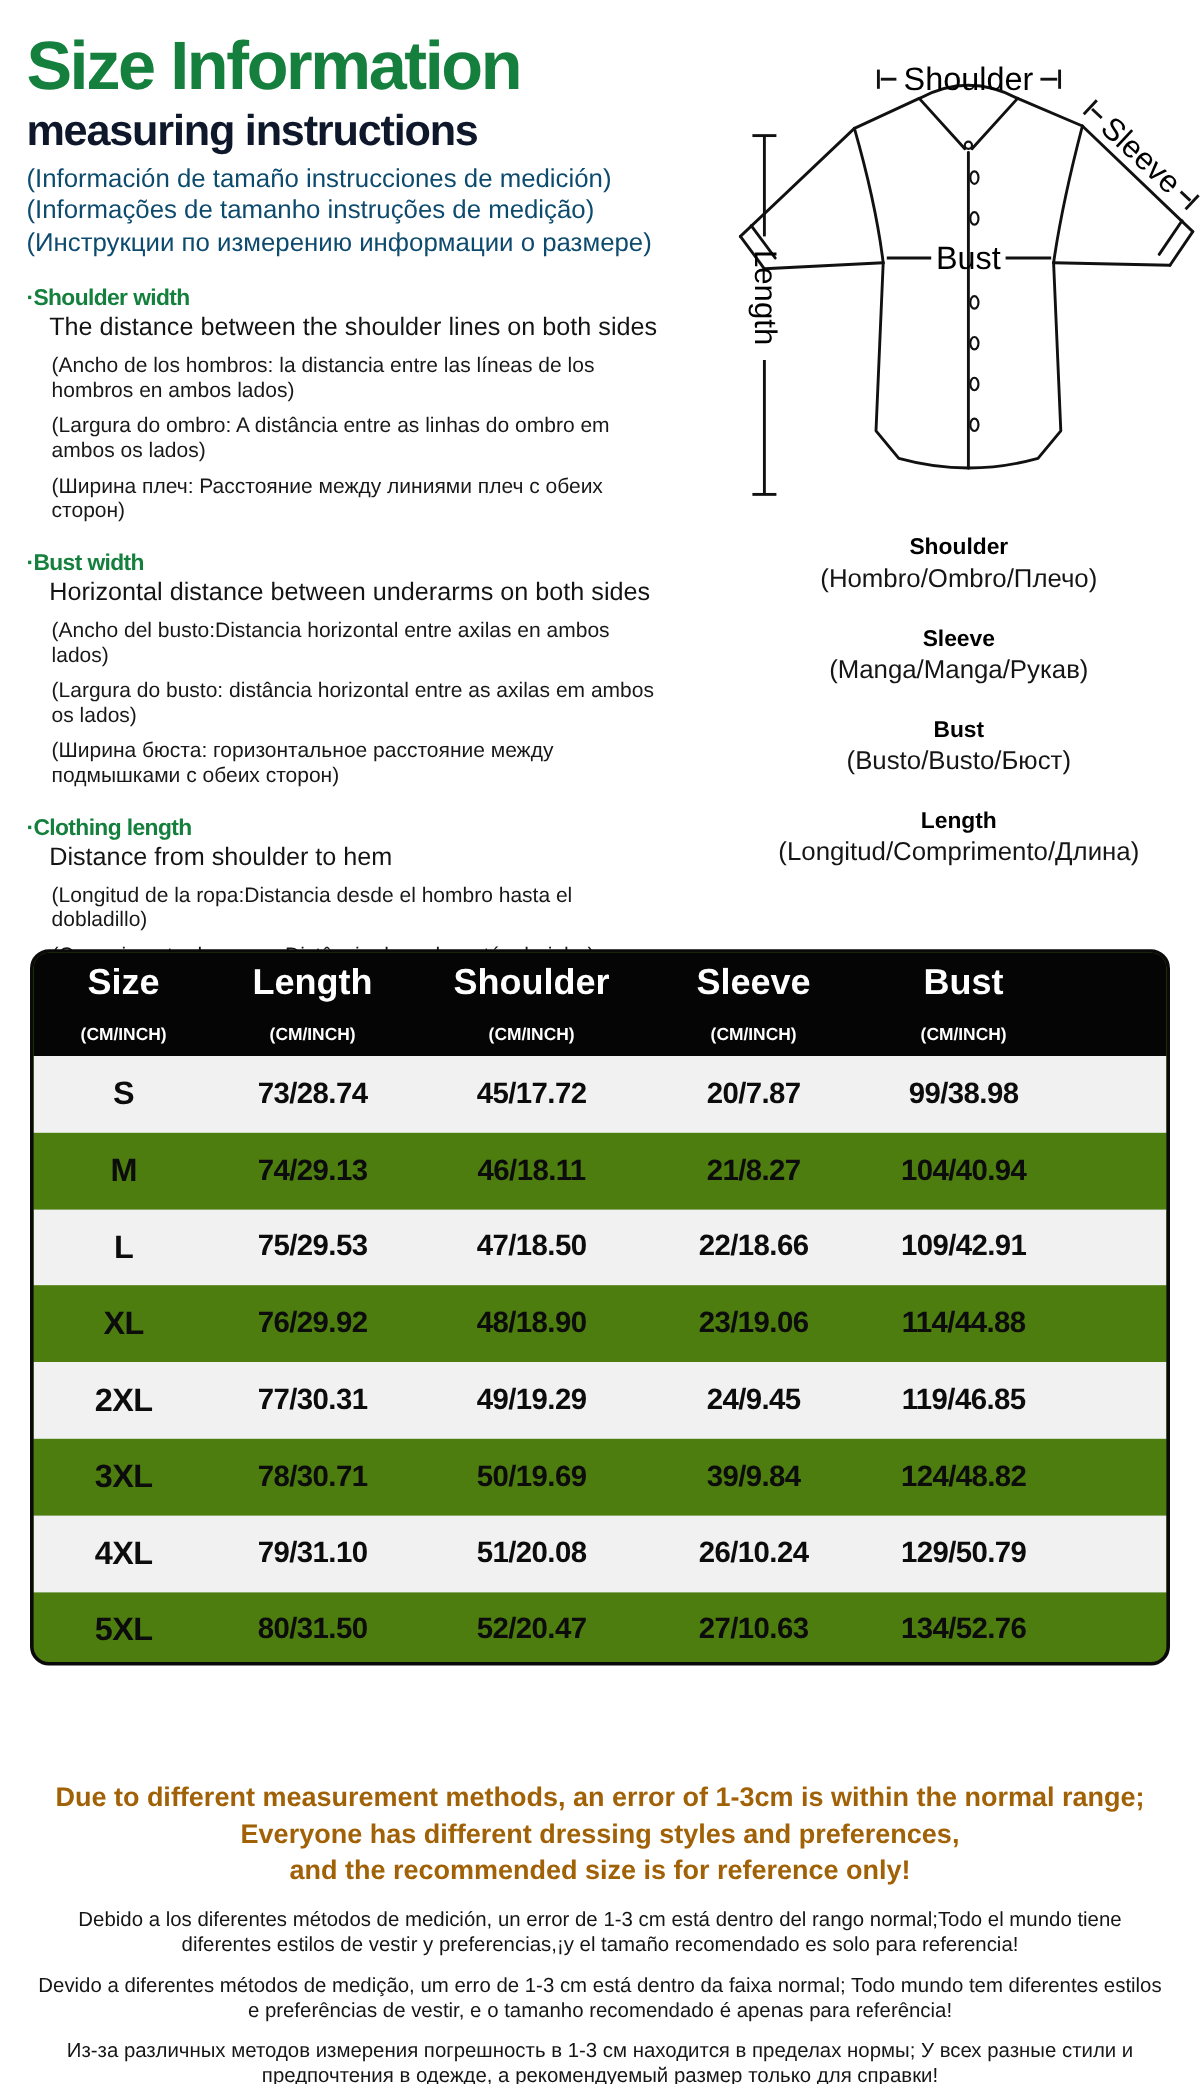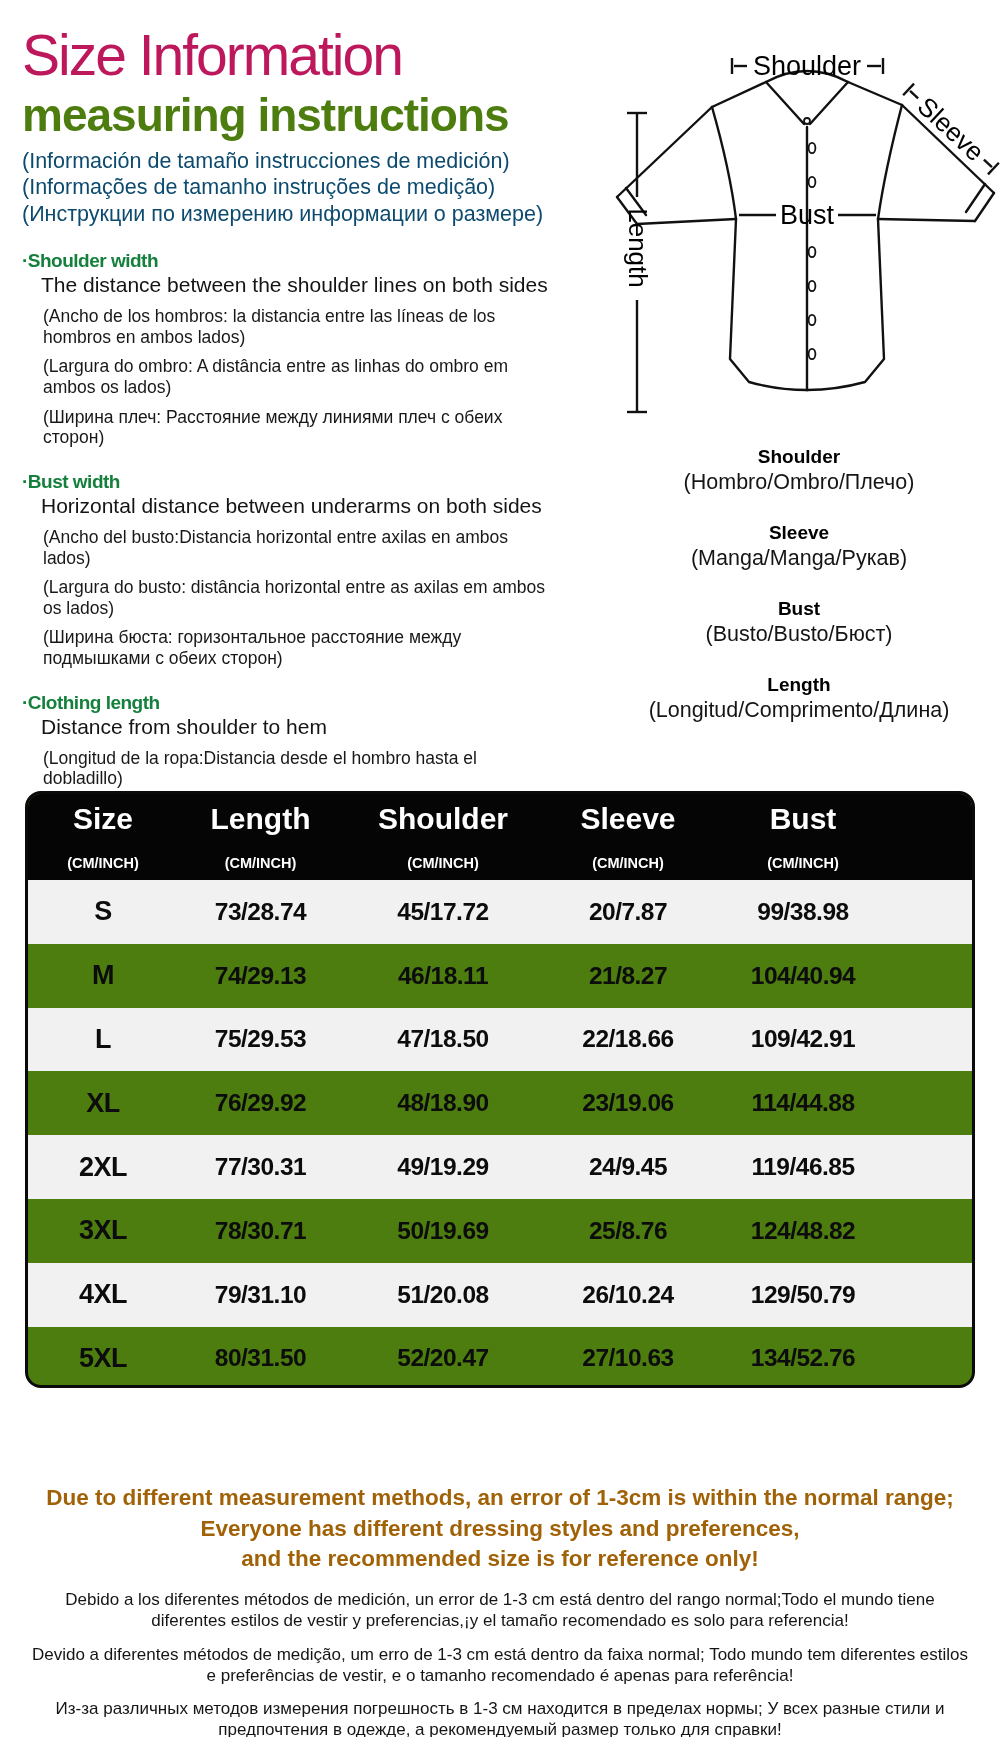--- a/index.html
+++ b/index.html
@@ -2,22 +2,22 @@
 <html><head>
 <meta charset="utf-8">
 <style>
   * { margin:0; padding:0; box-sizing:border-box; }
   html,body { background:#fff; }
   body { font-family:"Liberation Sans","DejaVu Sans",sans-serif; color:#111; }
   .page { position:relative; width:1000px; height:1737px; background:#fff; overflow:hidden; }
 
   
   .left-col { position:absolute; left:22px; top:26px; width:545px; }
-  .title { font-size:57px; font-weight:normal; letter-spacing:-2px; line-height:1.05; color:#be185d; }
-  .subtitle { font-size:46px; font-weight:bold; letter-spacing:-1px; margin-top:2px; color:#4d7c0f; }
+  .title { font-size:57px; font-weight:bold; letter-spacing:-2px; line-height:1.05; color:#15803d; }
+  .subtitle { font-size:36px; font-weight:bold; letter-spacing:-1px; margin-top:2px; color:#0f172a; }
   .hdr-trans { margin-top:6px; }
   .hdr-trans div { font-size:21.5px; line-height:1.23; color:#0c4a6e; }
 
   .measure-section { margin-top:24px; }
   .measure-section h3 { font-size:19px; font-weight:bold; letter-spacing:-0.5px; color:#15803d; line-height:1.05; }
   .measure-section .sub { font-size:21px; margin-left:19px; margin-top:2px; color:#141414; }
   .measure-section p.tr { font-size:17.5px; line-height:1.18; margin-left:21px; margin-top:9px; max-width:505px; color:#181818; }
 
   
   .right-col { position:absolute; left:560px; top:30px; width:440px; }
@@ -235,21 +235,21 @@
       <div class="cell size">2XL</div>
       <div class="cell">77/30.31</div>
       <div class="cell">49/19.29</div>
       <div class="cell">24/9.45</div>
       <div class="cell">119/46.85</div>
     </div>
     <div class="t-grid t-row">
       <div class="cell size">3XL</div>
       <div class="cell">78/30.71</div>
       <div class="cell">50/19.69</div>
-      <div class="cell">25/8.76</div>
+      <div class="cell">39/9.84</div>
       <div class="cell">124/48.82</div>
     </div>
     <div class="t-grid t-row alt">
       <div class="cell size">4XL</div>
       <div class="cell">79/31.10</div>
       <div class="cell">51/20.08</div>
       <div class="cell">26/10.24</div>
       <div class="cell">129/50.79</div>
     </div>
     <div class="t-grid t-row">

